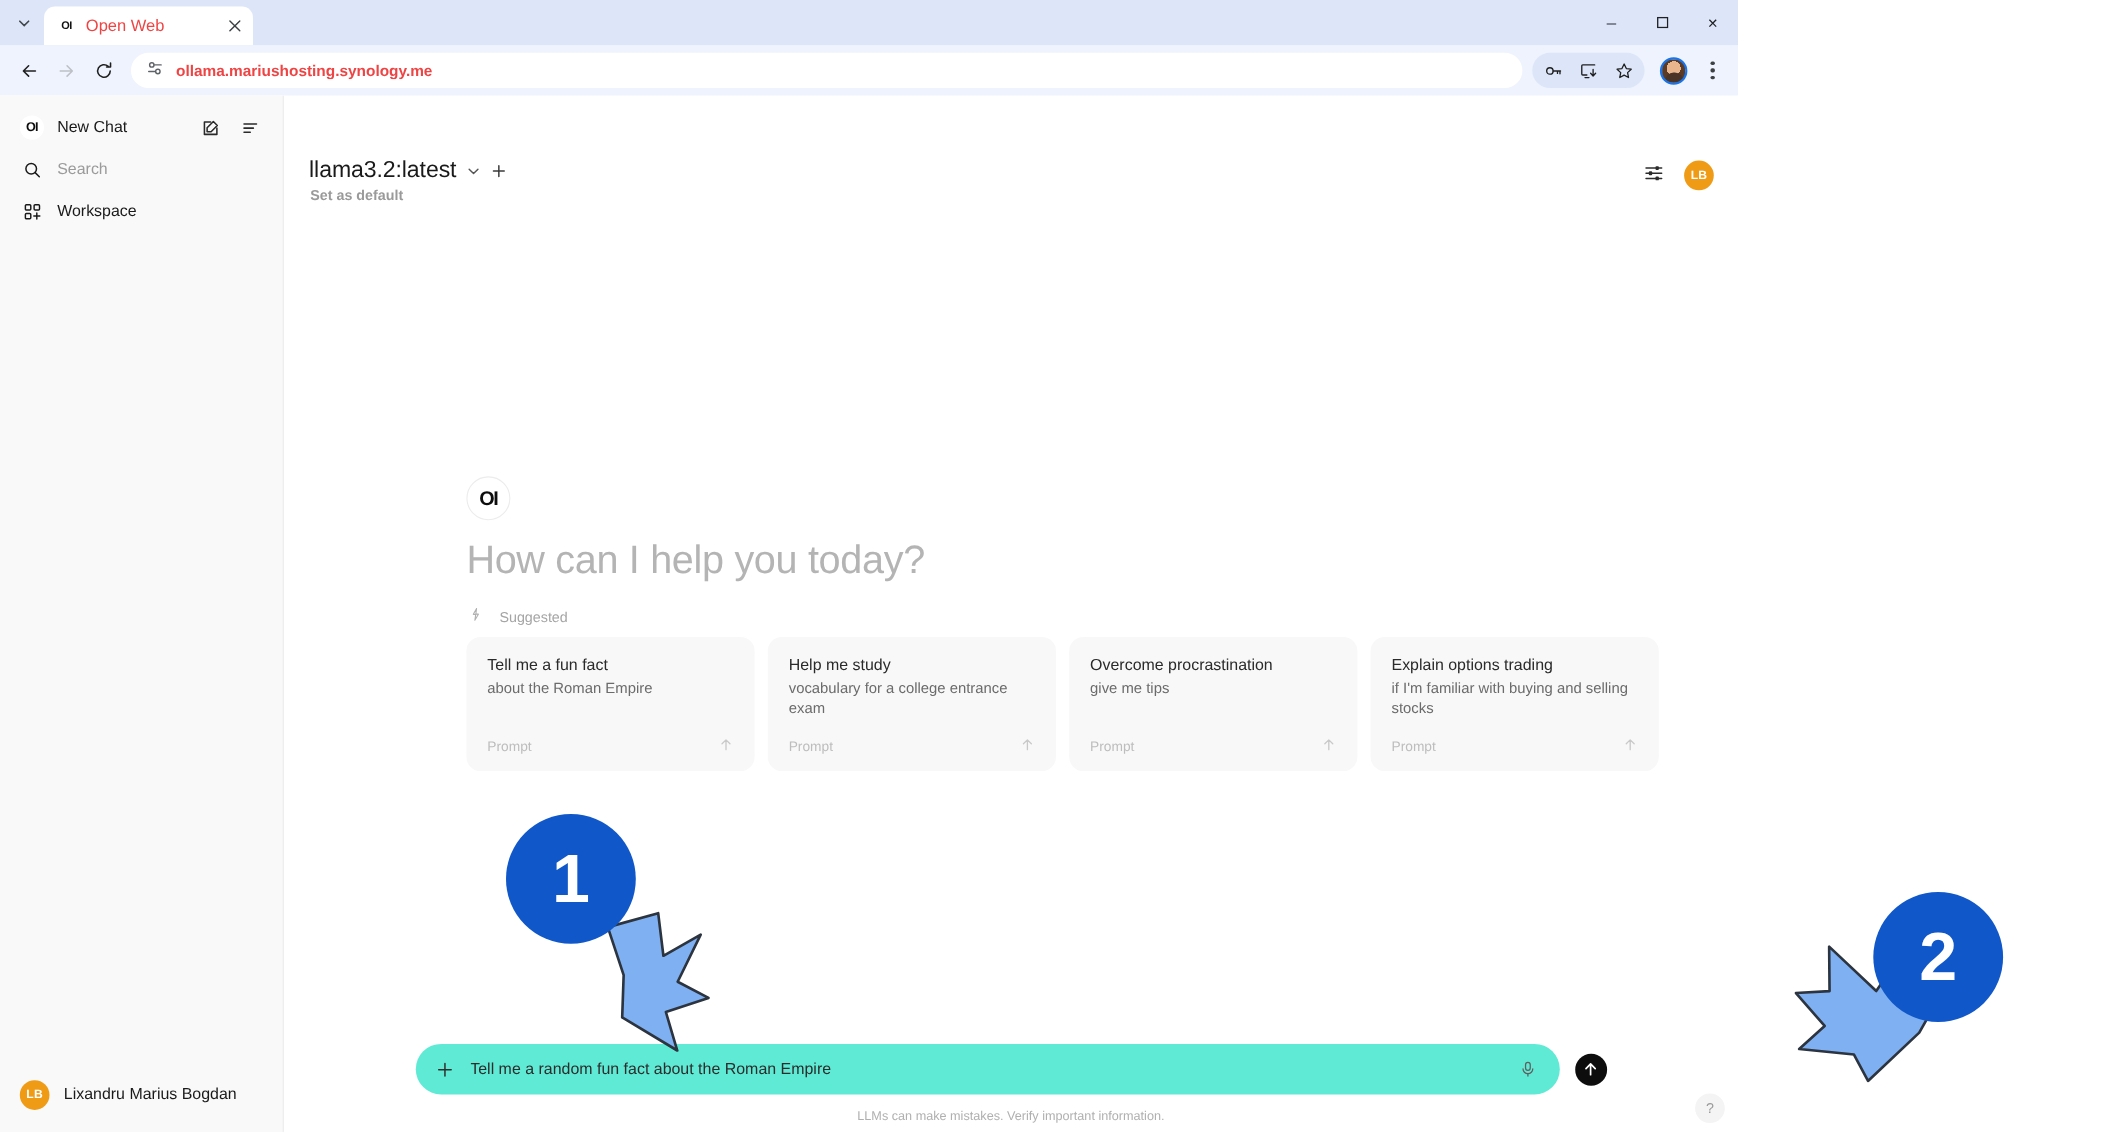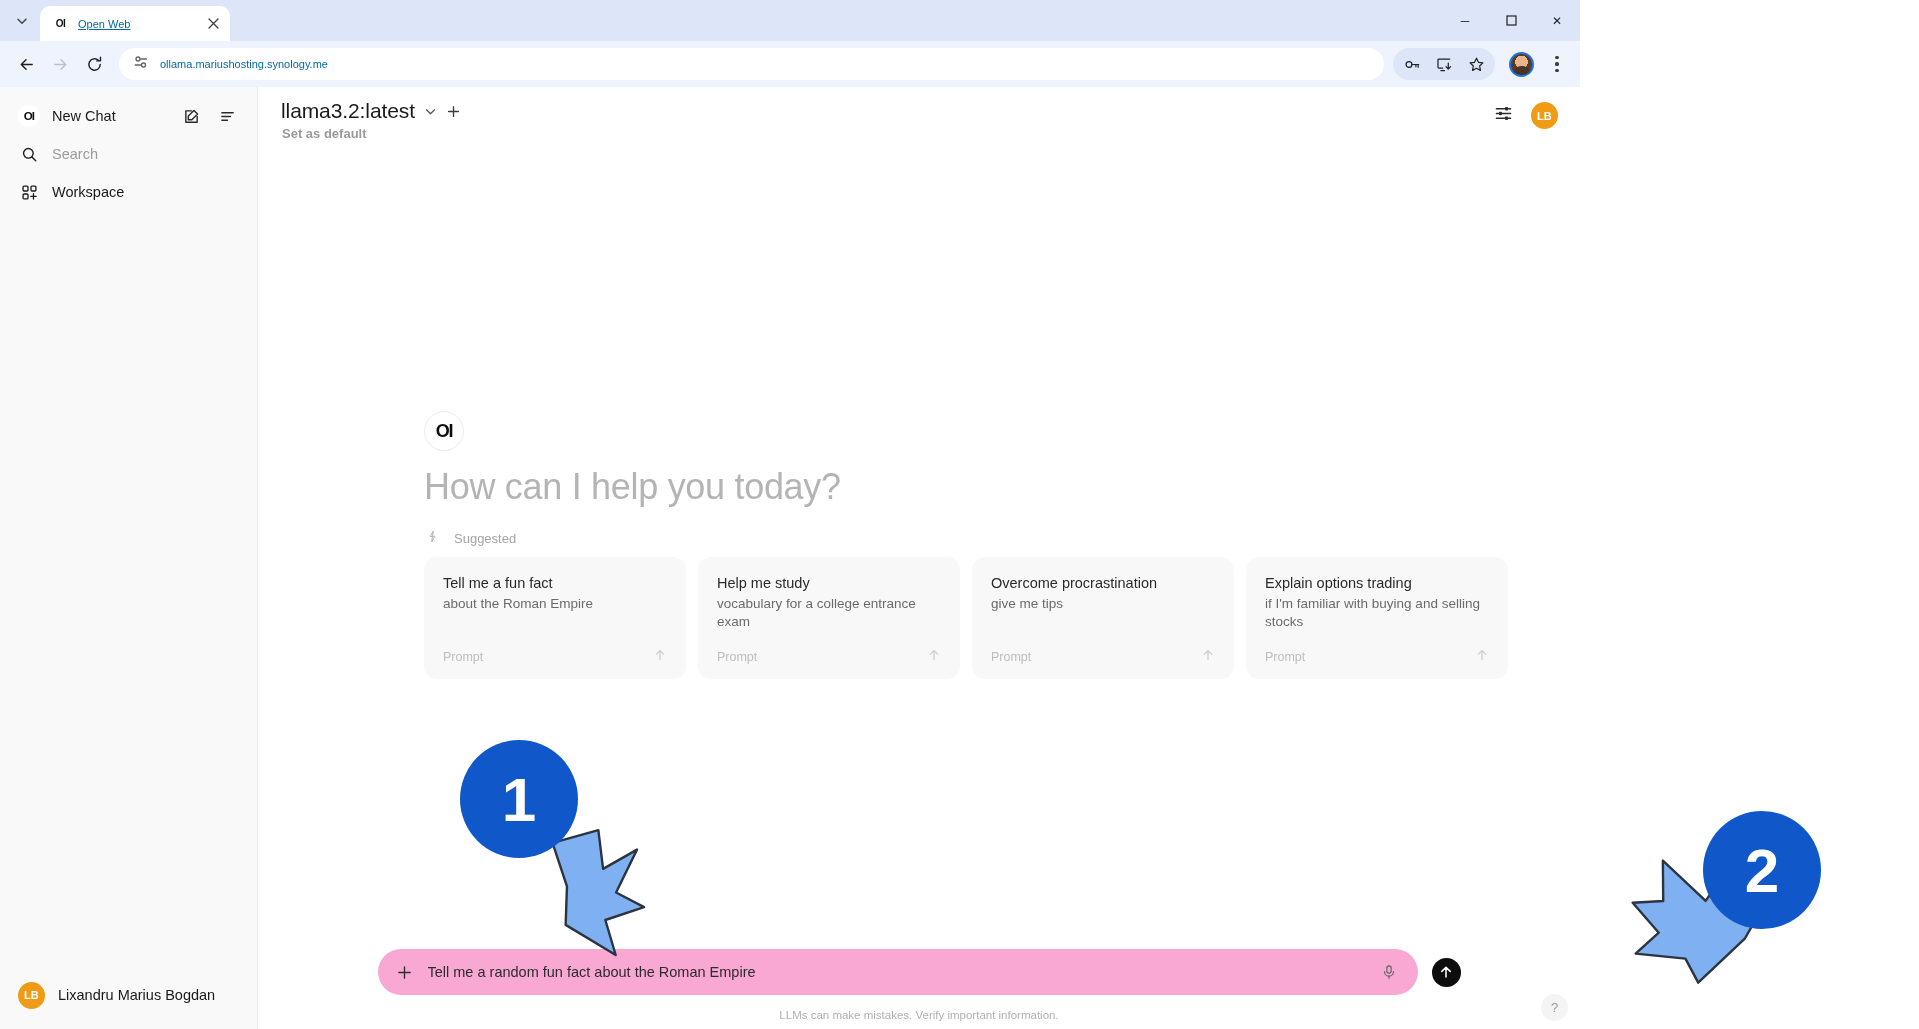--- a/index.html
+++ b/index.html
@@ -25,41 +25,41 @@
     height: 35px; min-width: 190px; max-width: 250px; background: #ffffff;
     border-radius: 10px 10px 0 0; display: flex; align-items: center;
     padding: 0 8px 0 12px; gap: 9px; position: relative;
   }
   .tab-favicon {
     width: 17px; height: 17px; border-radius: 50%; background: #fff;
     display: flex; align-items: center; justify-content: center;
     font-size: 10px; font-weight: 700; color: #111; letter-spacing: -0.5px;
   }
   .tab-title {
-    flex: 1; font-size: 11px; color: #0369a1; white-space: nowrap;
-    overflow: hidden; mask-image: linear-gradient(to right, #000 72%, transparent 100%); text-decoration: underline;
+    flex: 1; font-size: 15px; color: #ef4444; white-space: nowrap;
+    overflow: hidden; mask-image: linear-gradient(to right, #000 72%, transparent 100%);
     -webkit-mask-image: linear-gradient(to right, #000 72%, transparent 100%);
   }
   .tab-close { width: 18px; height: 18px; display:flex; align-items:center; justify-content:center; color:#3c4043; }
 
   .toolbar {
     height: 46px; background: #eef3fd; display: flex; align-items: center;
     padding: 0 10px; gap: 2px; flex: 0 0 46px;
   }
   .nav-btn {
     width: 32px; height: 32px; border-radius: 50%; display: flex;
     align-items: center; justify-content: center; color: #1f1f1f;
   }
   .nav-btn.disabled { color: #bdc1c6; }
   .omnibox {
     flex: 1; height: 32px; background: #ffffff; border-radius: 16px;
     display: flex; align-items: center; padding: 0 14px; gap: 11px;
     margin: 0 7px; min-width: 0;
   }
-  .omnibox-url { font-size: 11px; color: #0369a1; white-space: nowrap; overflow: hidden; }
+  .omnibox-url { font-size: 14px; color: #ef4444; white-space: nowrap; overflow: hidden; font-weight: bold; }
   .tb-right { display: flex; align-items: center; gap: 2px; }
   .tb-pill {
     display: flex; align-items: center; background: #dce6f8; border-radius: 16px;
     height: 32px; padding: 0 4px; gap: 2px; margin-right: 8px;
   }
   .tb-icon { width: 30px; height: 30px; display: flex; align-items: center; justify-content: center; color: #1f1f1f; }
   .profile-pic {
     width: 25px; height: 25px; border-radius: 50%;
     background: radial-gradient(circle at 50% 38%, #e8b58d 0 38%, #5b3b26 38% 100%);
     border: 2px solid #1a73e8; margin: 0 8px 0 4px; position: relative; overflow: hidden;
@@ -101,21 +101,21 @@
     display: flex; align-items: center; gap: 13px; height: 44px; margin: 0 10px 12px;
     padding: 0 8px; border-radius: 8px; font-size: 14.5px; color: #1a1a1a;
   }
   .avatar-orange {
     width: 27px; height: 27px; border-radius: 50%; background: #ef9b16;
     color: #fff; font-size: 11px; font-weight: 700; display:flex;
     align-items:center; justify-content:center; letter-spacing: .2px;
   }
 
   
-  .main { flex: 1; display: flex; flex-direction: column; position: relative; min-width: 0; }
+  .main { flex: 1; display: flex; flex-direction: column; position: relative; min-width: 0; margin-top: 44px; }
   .main-header {
     height: 58px; display: flex; align-items: flex-start; justify-content: space-between;
     padding: 12px 22px 0 23px; flex: 0 0 58px;
   }
   .model-wrap { display: flex; flex-direction: column; }
   .model-line { display: flex; align-items: center; gap: 9px; }
   .model-name { font-size: 21px; color: #1a1a1a; font-weight: 400; letter-spacing: -0.1px; }
   .model-chevron { color: #555; font-size: 13px; display:flex; align-items:center; }
   .model-plus { color: #3b3b3b; font-size: 18px; line-height: 1; display:flex; align-items:center; }
   .set-default { font-size: 13px; color: #9a9a9a; margin-top: 3px; margin-left: 1px; font-weight: bold; }
@@ -149,21 +149,21 @@
   .card-foot { margin-top: auto; display: flex; align-items: center; justify-content: space-between; }
   .card-prompt { font-size: 12.5px; color: #bdbdbd; }
   .card-arrow { color: #c9c9c9; font-size: 14px; }
 
   
   .composer-wrap {
     position: absolute; left: 0; right: 0; bottom: 0; display: flex;
     flex-direction: column; align-items: center; padding-bottom: 8px;
   }
   .composer {
-    width: 1040px; height: 46px; background: #f9a8d4; border-radius: 23px;
+    width: 1040px; height: 46px; background: #5eead4; border-radius: 23px;
     display: flex; align-items: center; padding: 0 16px 0 14px; gap: 10px;
   }
   .composer-plus { width: 26px; height: 26px; display:flex; align-items:center; justify-content:center; color:#2e2e2e; font-size:19px; }
   .composer-text { flex: 1; font-size: 14.5px; color: #2c2c2c; white-space: nowrap; overflow: hidden; }
   .composer-mic { width: 26px; height: 26px; display:flex; align-items:center; justify-content:center; color:#5f5f5f; }
   .send-btn {
     width: 29px; height: 29px; border-radius: 50%; background: #0d0d0d;
     display: flex; align-items: center; justify-content: center; color: #fff;
     margin-left: 14px; flex: 0 0 29px;
   }

